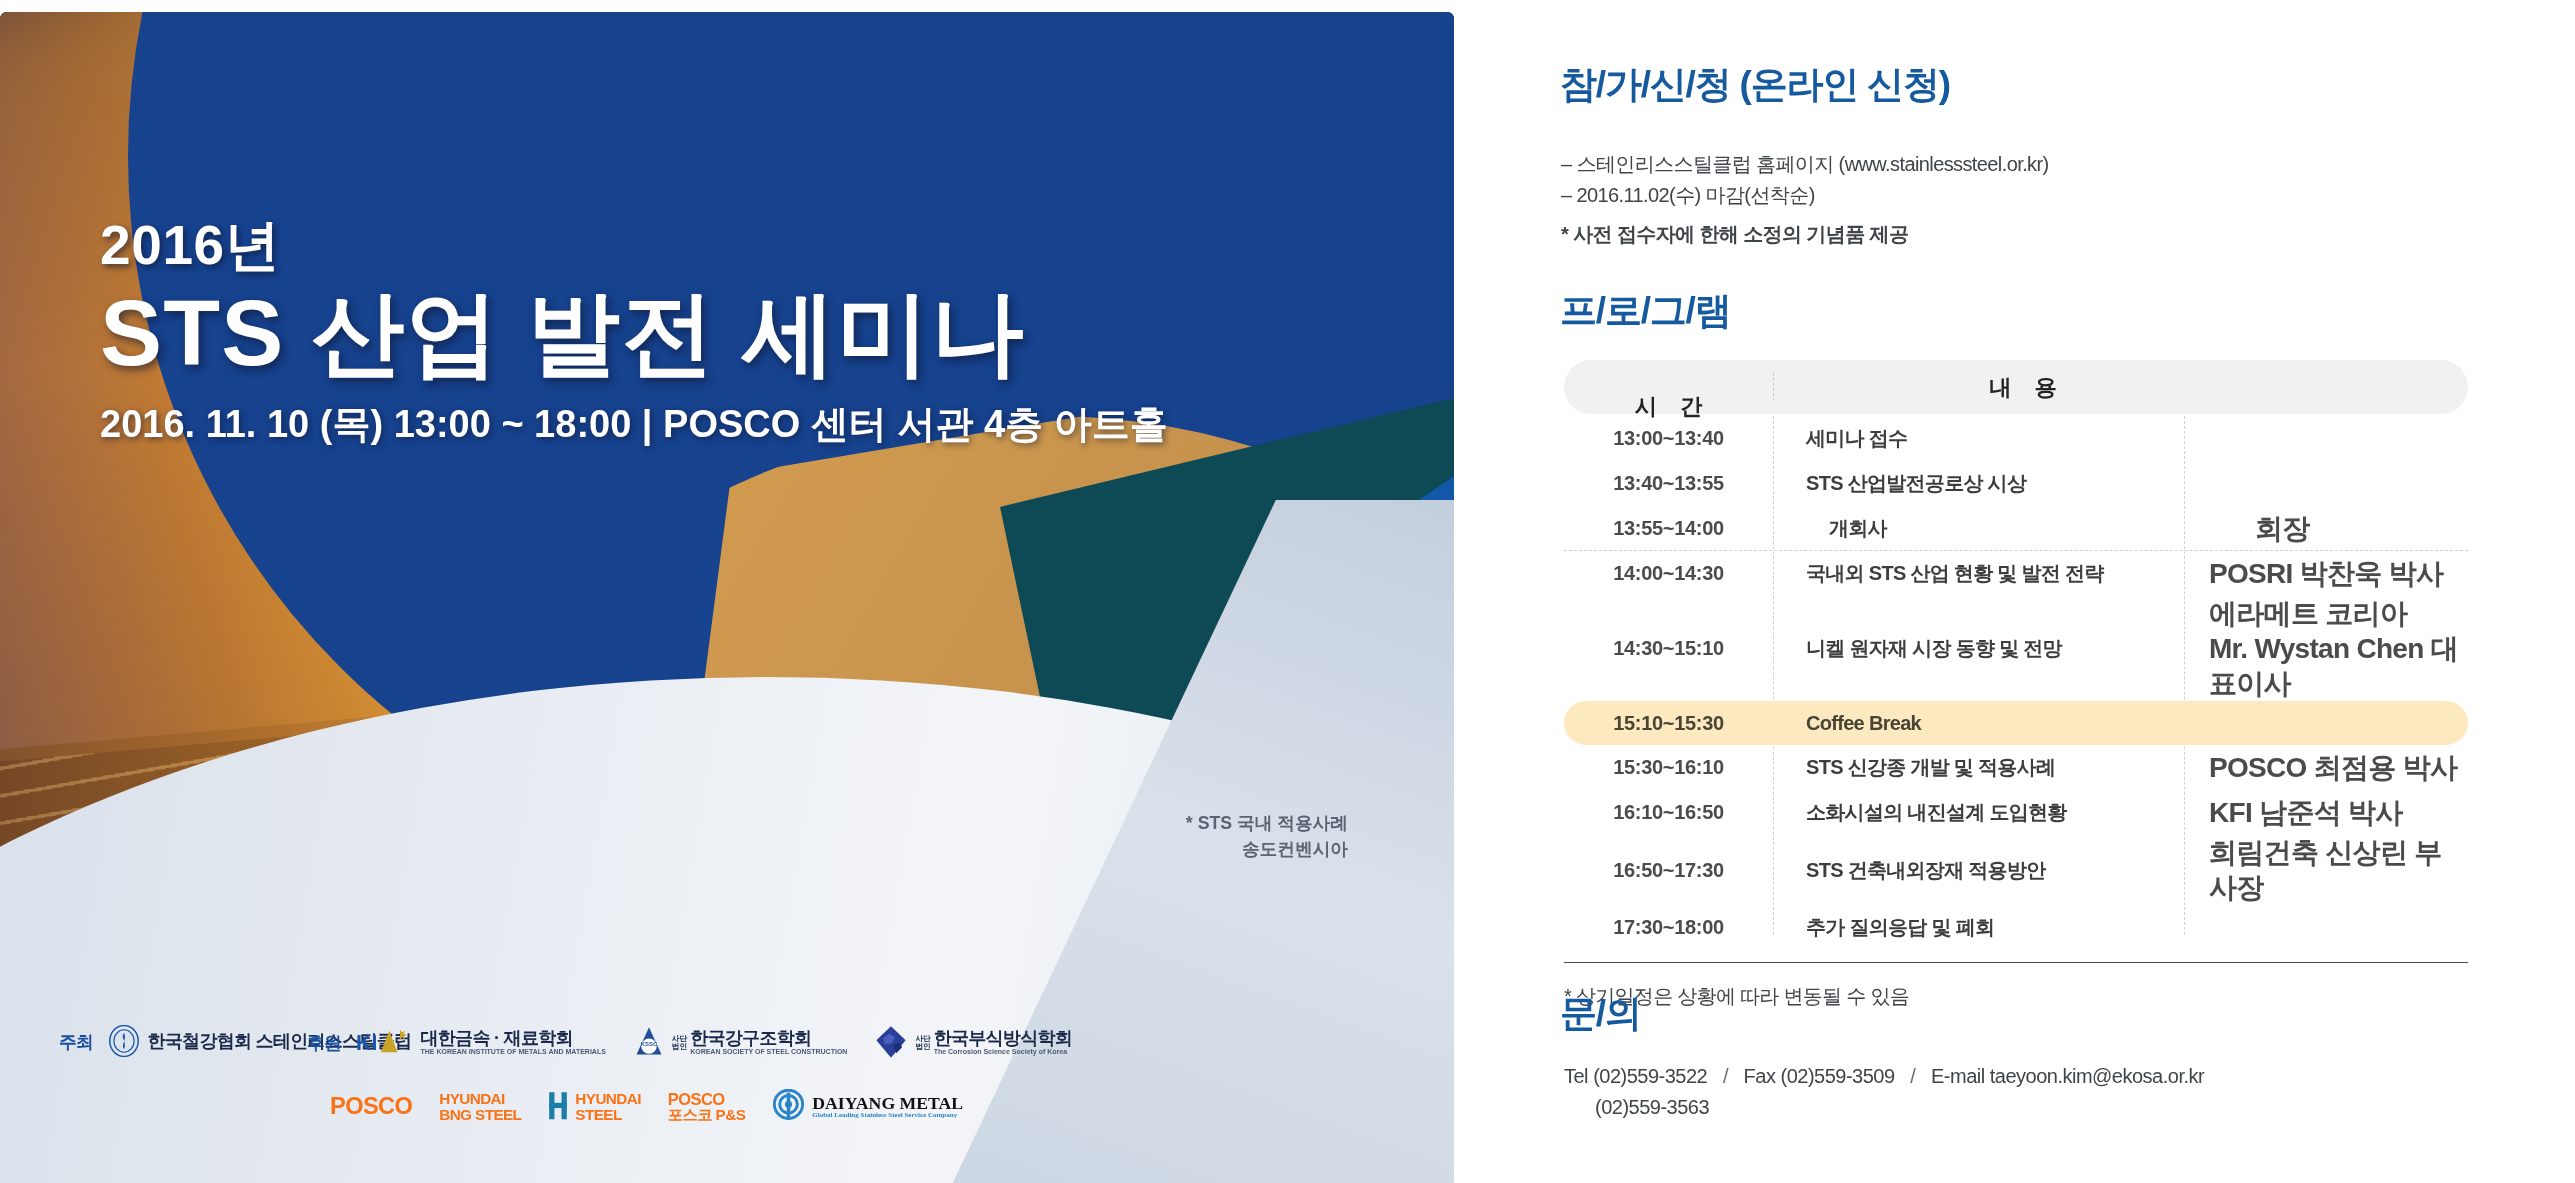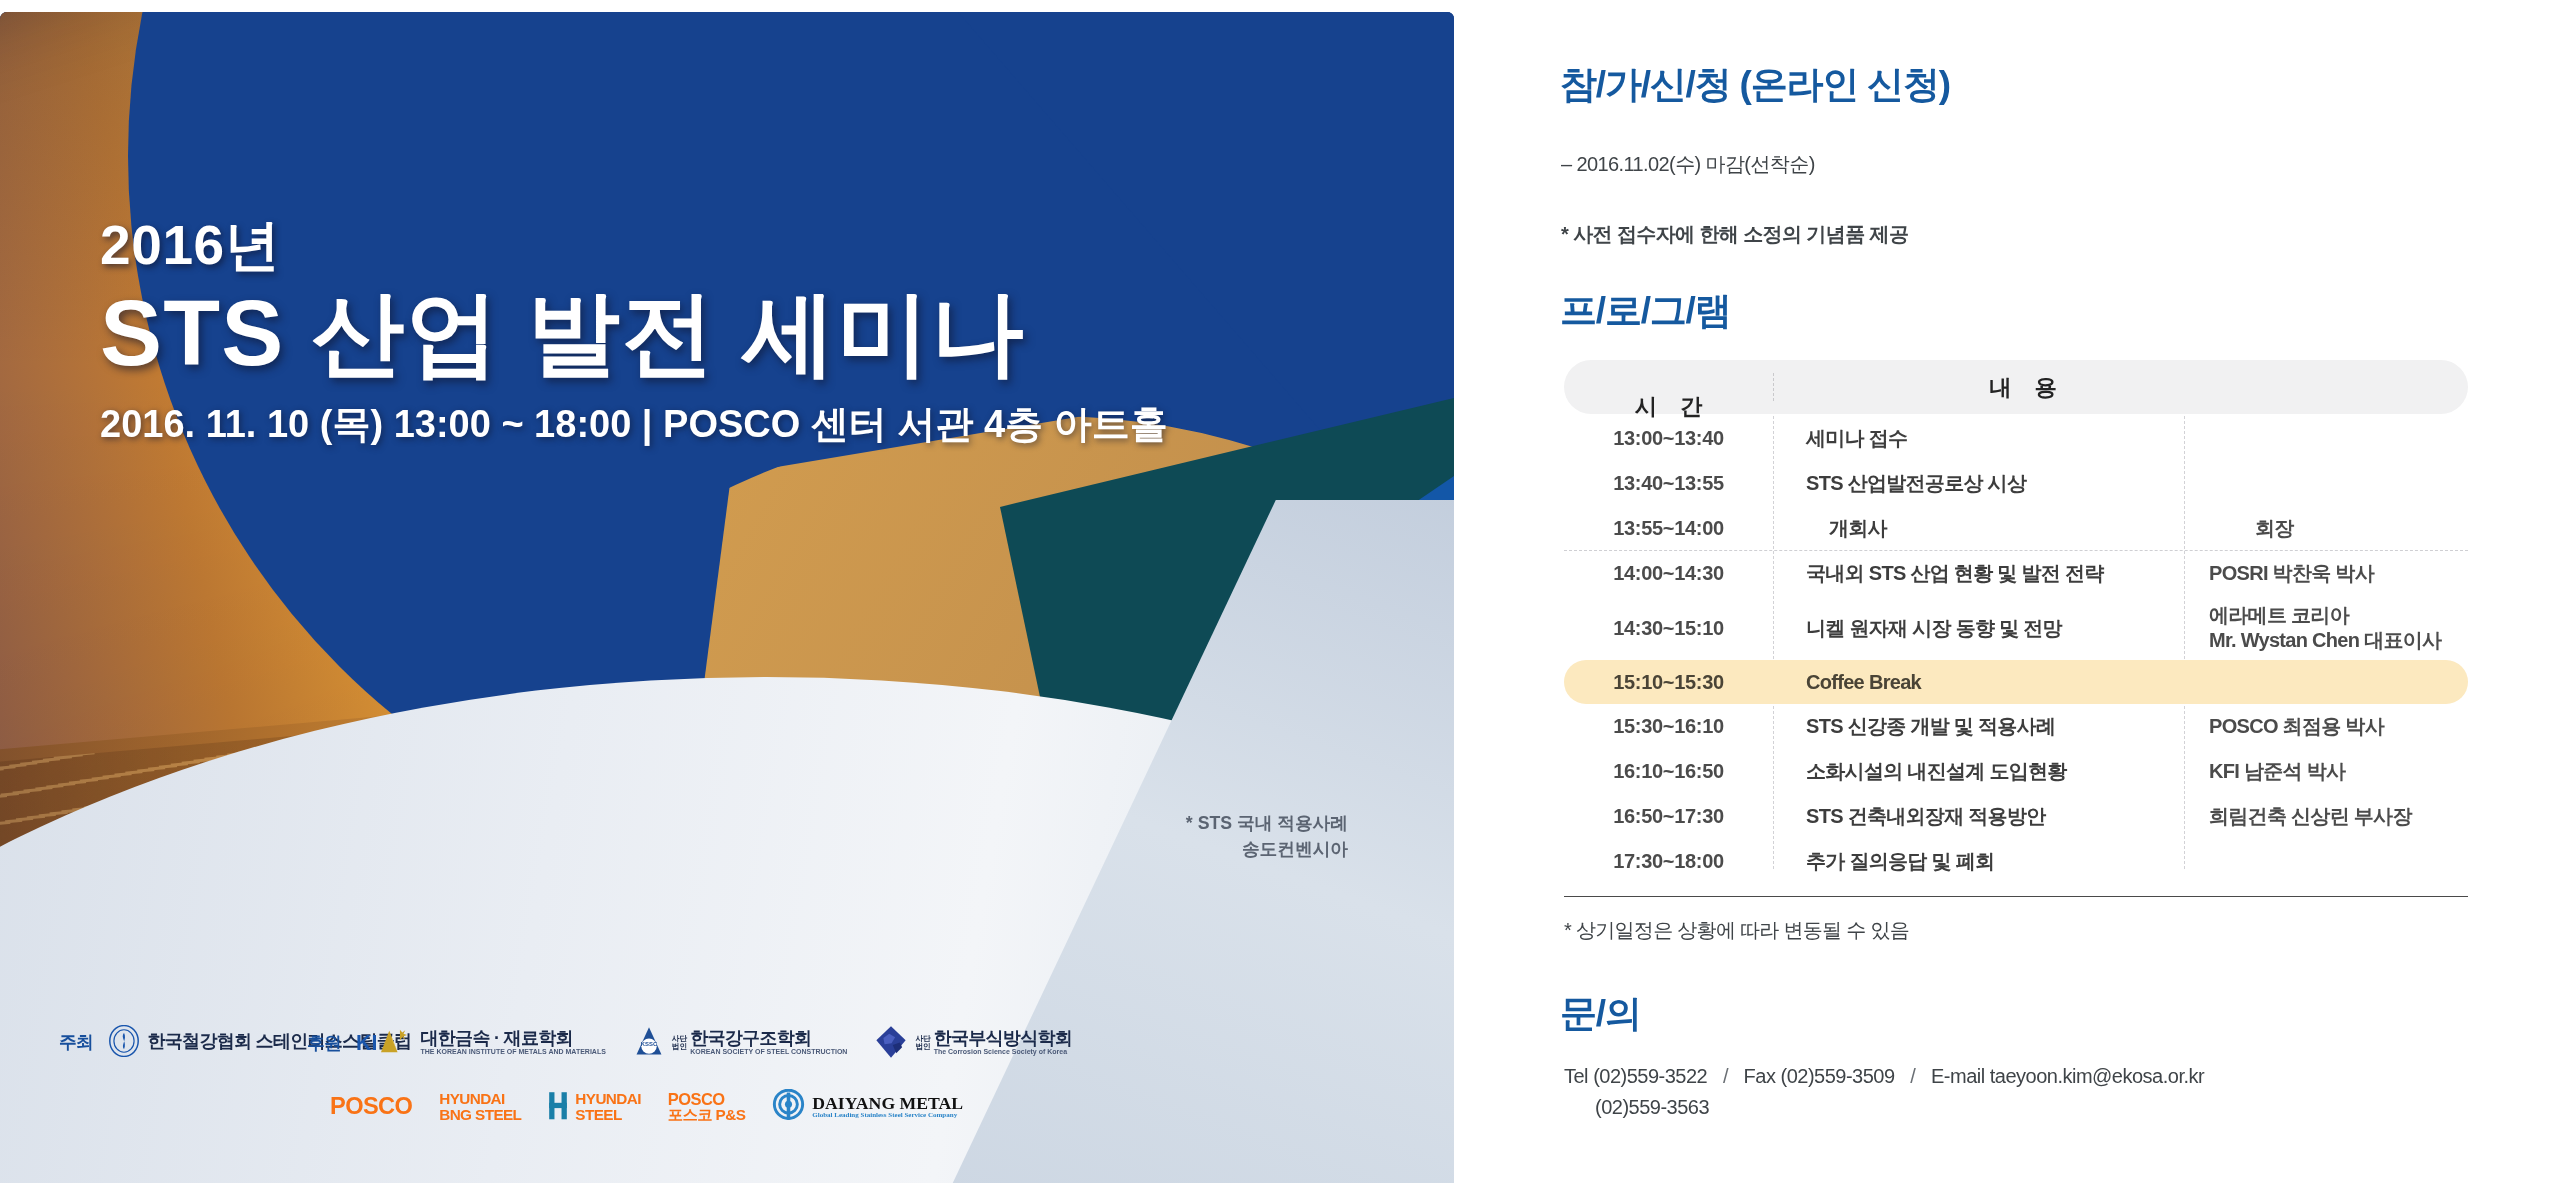--- a/index.html
+++ b/index.html
@@ -410,21 +410,21 @@
     width:411px;
     padding-left:33px;
     font-size:20px;
     font-weight:600;
     color:#3d3d3d;
     letter-spacing:-0.7px;
   }
   .pt-row .c-speaker{
     flex:1;
     padding-left:25px;
-    font-size:20px;
+    font-size:28px;
     font-weight:600;
     color:#4b4b4b;
     letter-spacing:-0.7px;
     line-height:1.25;
   }
   .pt-row.sep-after{
     border-bottom:1.2px dashed #cfcfd3;
     gap:23px;
   }
   .pt-row.break-row{
@@ -613,20 +613,21 @@
         </span>
       </div>
     </div>
   </div>
 
   <div id="right-panel">
 
     <div class="hdr" id="h-apply">참/가/신/청 (온라인 신청)</div>
 
     <div class="apply-list">
+      <div>– 스테인리스스틸클럽 홈페이지 (www.stainlesssteel.or.kr)</div>
       <div>– 2016.11.02(수) 마감(선착순)</div>
     </div>
     <div class="apply-note">* 사전 접수자에 한해 소정의 기념품 제공</div>
 
     <div class="hdr" id="h-program">프/로/그/램</div>
 
     <div id="prog-table">
       <div class="pt-head">
         <div class="c-time">시 간</div>
         <div class="c-topic">내 용</div>

